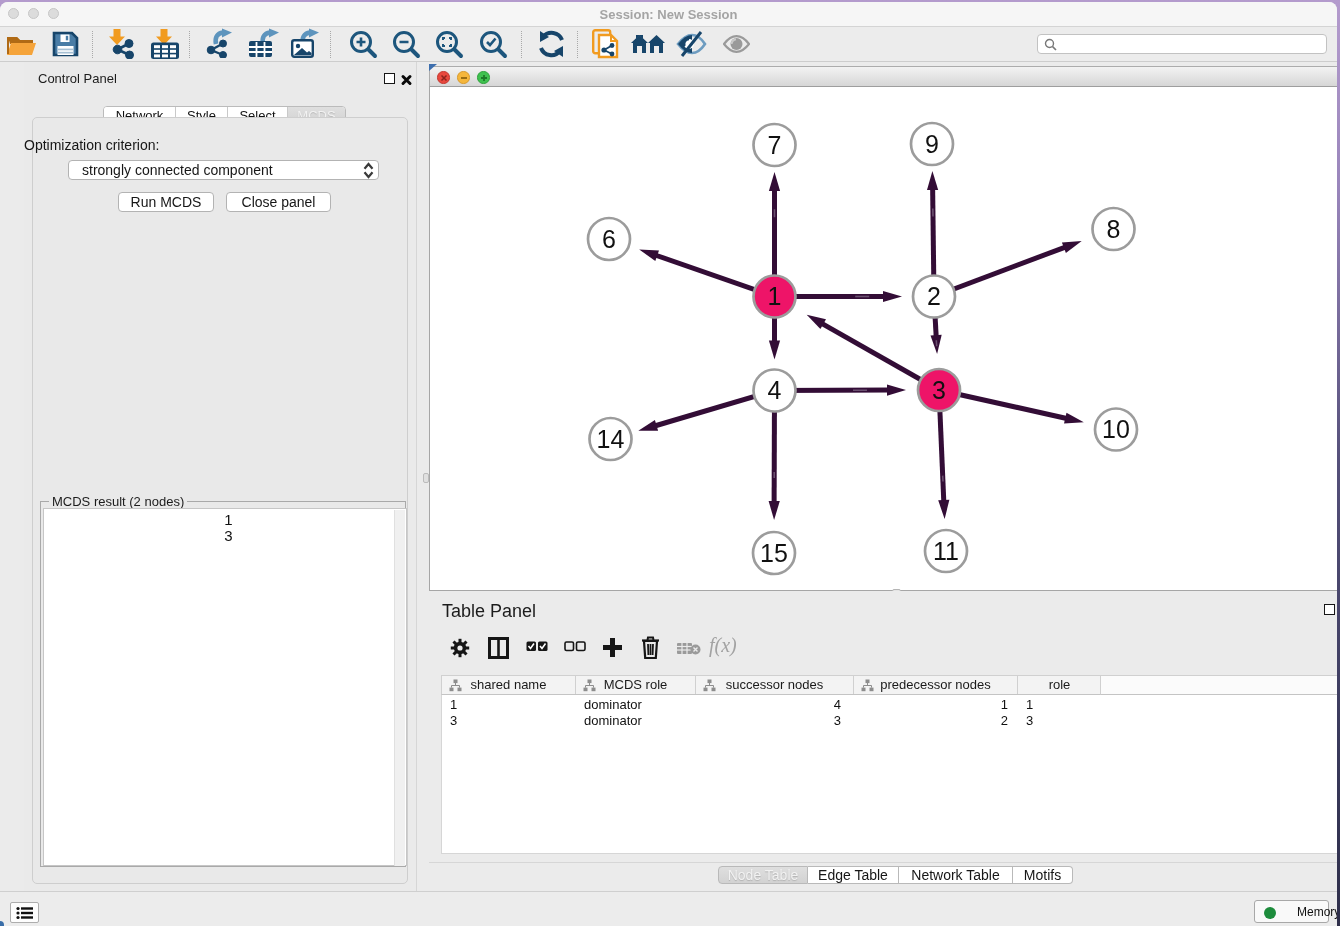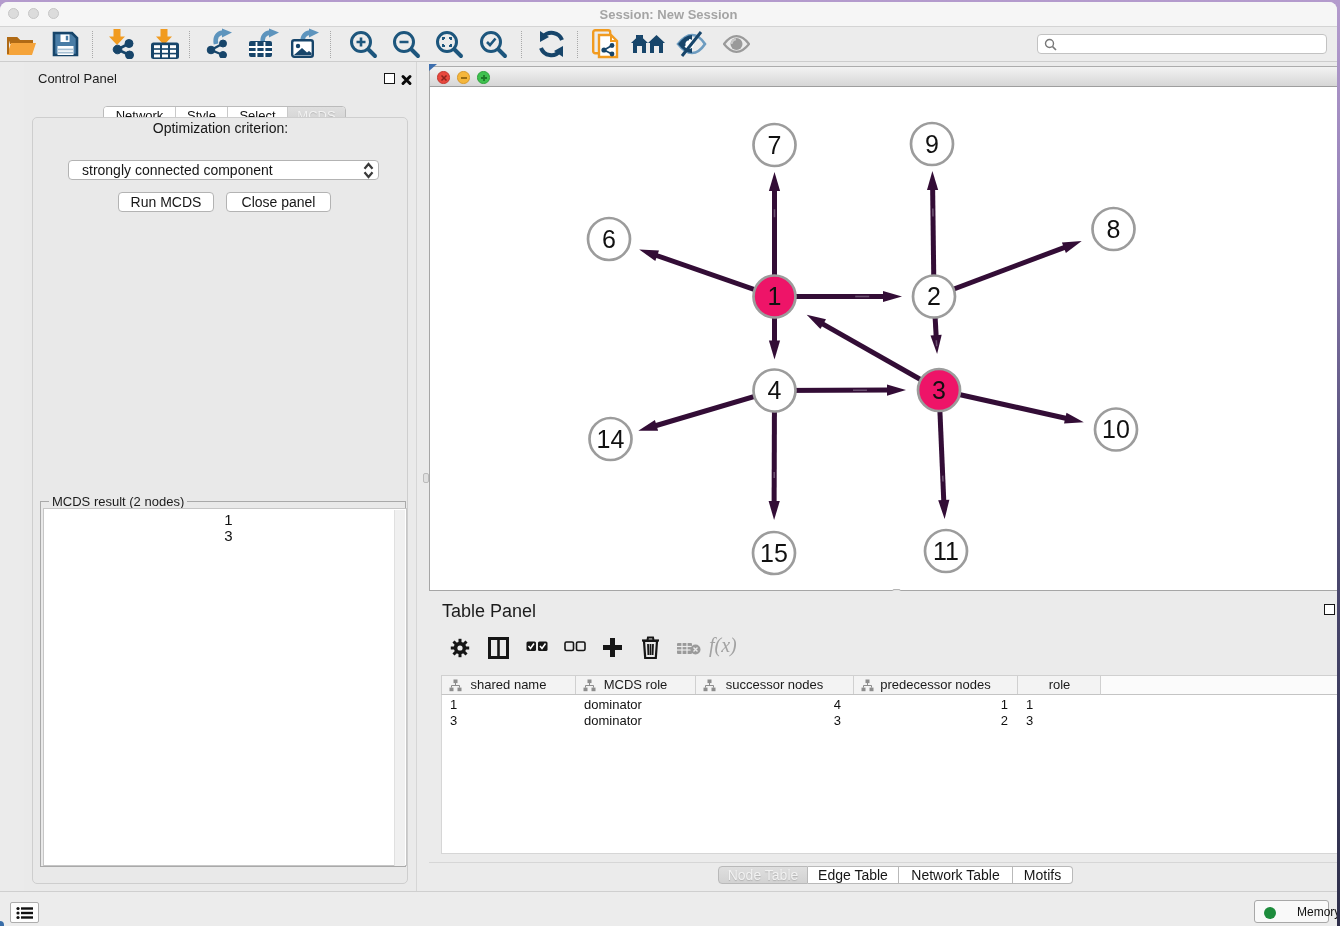--- a/index.html
+++ b/index.html
@@ -16,21 +16,21 @@
 
 #cp { position:absolute; left:0; top:0; width:393px; height:829px; background:#eaeaea; border-right:1px solid #d6d6d6; }
 #cp-title { position:absolute; left:14px; top:9px; font-size:13px; color:#1c1c1c; }
 .sq-ic { position:absolute; width:11px; height:11px; border:1.8px solid #161616; background:#fff; }
 .x-ic { position:absolute; width:13px; height:13px; }
 .tabs { position:absolute; display:flex; height:19px; border:1px solid #bbb; border-radius:4px; overflow:hidden; background:#fff; }
 .tab { font-size:13px; color:#111; text-align:center; line-height:18px; border-right:1px solid #c9c9c9; background:#fff; }
 .tab:last-child { border-right:none; }
 .tab.dis { background:linear-gradient(#dfdfdf,#d2d2d2); color:#f2f2f2; text-shadow:0 1px 1px #b5b5b5;text-decoration:underline; }
 #tabpane { position:absolute; left:8px; top:55px; width:376px; height:767px; background:#e9e9e9; border:1px solid #cecece; border-radius:5px; }
-#optlabel { position:absolute; left:0; top:58px; width:393px; text-align:center; font-size:14px; color:#161616; }
+#optlabel { position:absolute; left:0; top:75px; width:393px; text-align:left; font-size:14px; color:#161616; }
 #combo { position:absolute; left:44px; top:98px; width:311px; height:20px; background:#fff; border:1px solid #b3b3b3; border-radius:4px; font-size:14px; color:#161616; line-height:18px; padding-left:13px; }
 #combo svg { position:absolute; right:4px; top:1px; }
 .btn { position:absolute; height:20px; background:#fff; border:1px solid #b3b3b3; border-radius:4px; font-size:14px; color:#161616; text-align:center; line-height:18px; }
 #fieldset { position:absolute; left:16px; top:439px; width:366px; height:366px; border:1px solid #a9a9a9;text-align:center; }
 #fieldlegend { position:absolute; left:8px; top:-8px; background:#e9e9e9; padding:0 3px; font-size:13px; color:#1c1c1c; }
 #resultbox { position:absolute; left:2px; top:6px; width:364px; height:358px; background:#fff; border:1px solid #c6c6c6; font-size:15px; color:#111; line-height:16px; padding:3px 0 0 7px; }
 #resultbox .sb { position:absolute; right:1px; top:1px; width:11px; height:356px; background:#f0f0f0; border-left:1px solid #e0e0e0; }
 
 #vsplit-handle { position:absolute; left:399px; top:411px; width:6px; height:10px; background:#e0e0e0; border:1px solid #bbb; border-radius:2px; }
 

